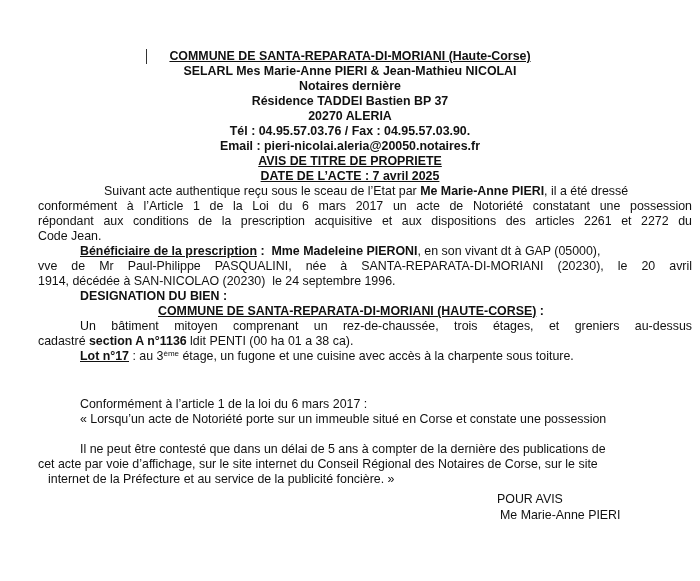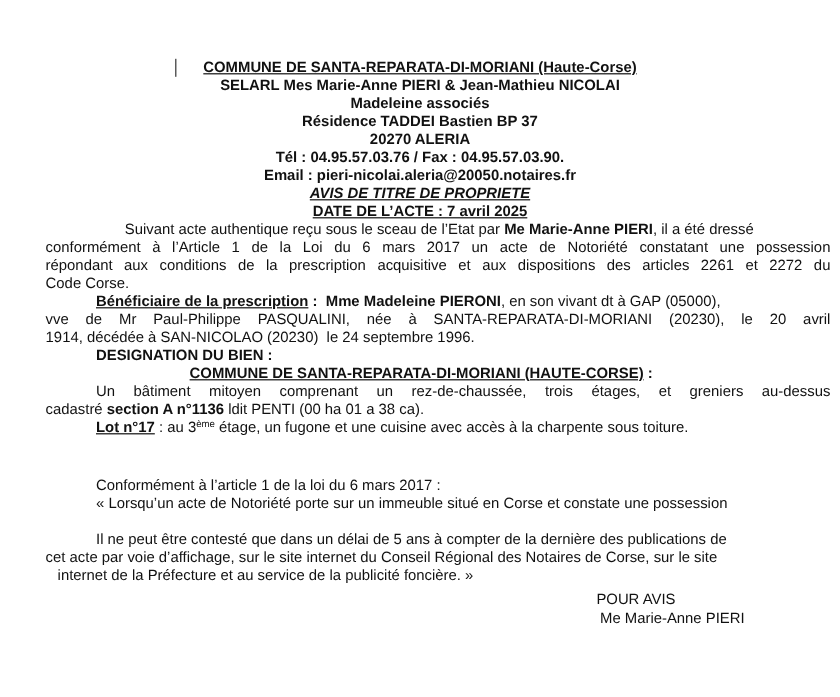--- a/index.html
+++ b/index.html
@@ -49,36 +49,36 @@
 <body>
 
 <div class="doc">
 
   <div class="cursor"></div>
 
   <div class="line c b" style="top:49px;">
     <span class="u">COMMUNE DE SANTA-REPARATA-DI-MORIANI (Haute-Corse)</span>
   </div>
   <div class="line c b" style="top:64px;">SELARL Mes Marie-Anne PIERI &amp; Jean-Mathieu NICOLAI</div>
-  <div class="line c b" style="top:79px;">Madeleine associés</div>
+  <div class="line c b" style="top:79px;">Notaires dernière</div>
   <div class="line c b" style="top:94px;">Résidence TADDEI Bastien BP 37</div>
   <div class="line c b" style="top:109px;">20270 ALERIA</div>
   <div class="line c b" style="top:124px;">Tél : 04.95.57.03.76 / Fax : 04.95.57.03.90.</div>
   <div class="line c b" style="top:139px;">Email : pieri-nicolai.aleria@20050.notaires.fr</div>
-  <div class="line c b" style="top:154px;font-style:italic;">
+  <div class="line c b" style="top:154px;">
     <span class="u">AVIS DE TITRE DE PROPRIETE</span>
   </div>
   <div class="line c b" style="top:169px;">
     <span class="u">DATE DE L’ACTE : 7 avril 2025</span>
   </div>
 
   <div class="line" style="top:184px; left:104px;"><span>Suivant acte authentique reçu sous le sceau de l’Etat par </span><span class="b">Me Marie-Anne PIERI</span><span>, il a été dressé</span></div>
   <div class="line j" style="top:199px; left:38px; width:654px;">conformément à l’Article 1 de la Loi du 6 mars 2017 un acte de Notoriété constatant une possession</div>
   <div class="line j" style="top:214px; left:38px; width:654px;">répondant aux conditions de la prescription acquisitive et aux dispositions des articles 2261 et 2272 du</div>
-  <div class="line" style="top:229px; left:38px;">Code Corse.</div>
+  <div class="line" style="top:229px; left:38px;">Code Jean.</div>
 
   <div class="line" style="top:244px; left:80px;"><span class="b u">Bénéficiaire de la prescription</span><span class="b" style="white-space:pre;"> :  </span><span class="b">Mme Madeleine PIERONI</span><span>, en son vivant dt à GAP (05000),</span></div>
   <div class="line j" style="top:259px; left:38px; width:654px;">vve de Mr Paul-Philippe PASQUALINI, née à SANTA-REPARATA-DI-MORIANI (20230), le 20 avril</div>
   <div class="line" style="top:274px; left:38px; white-space:pre;">1914, décédée à SAN-NICOLAO (20230)  le 24 septembre 1996.</div>
 
   <div class="line b" style="top:289px; left:80px;">DESIGNATION DU BIEN :</div>
   <div class="line b" style="top:304px; left:158px;"><span class="u">COMMUNE DE SANTA-REPARATA-DI-MORIANI (HAUTE-CORSE)</span><span> :</span></div>
   <div class="line j" style="top:319px; left:80px; width:612px;">Un bâtiment mitoyen comprenant un rez-de-chaussée, trois étages, et greniers au-dessus</div>
   <div class="line" style="top:334px; left:38px;"><span>cadastré </span><span class="b">section A n°1136</span><span> ldit PENTI (00 ha 01 a 38 ca).</span></div>
   <div class="line" style="top:349px; left:80px;"><span class="b u">Lot n°17</span><span style="white-space:pre;"> : au 3</span><sup>ème</sup><span> étage, un fugone et une cuisine avec accès à la charpente sous toiture.</span></div>

